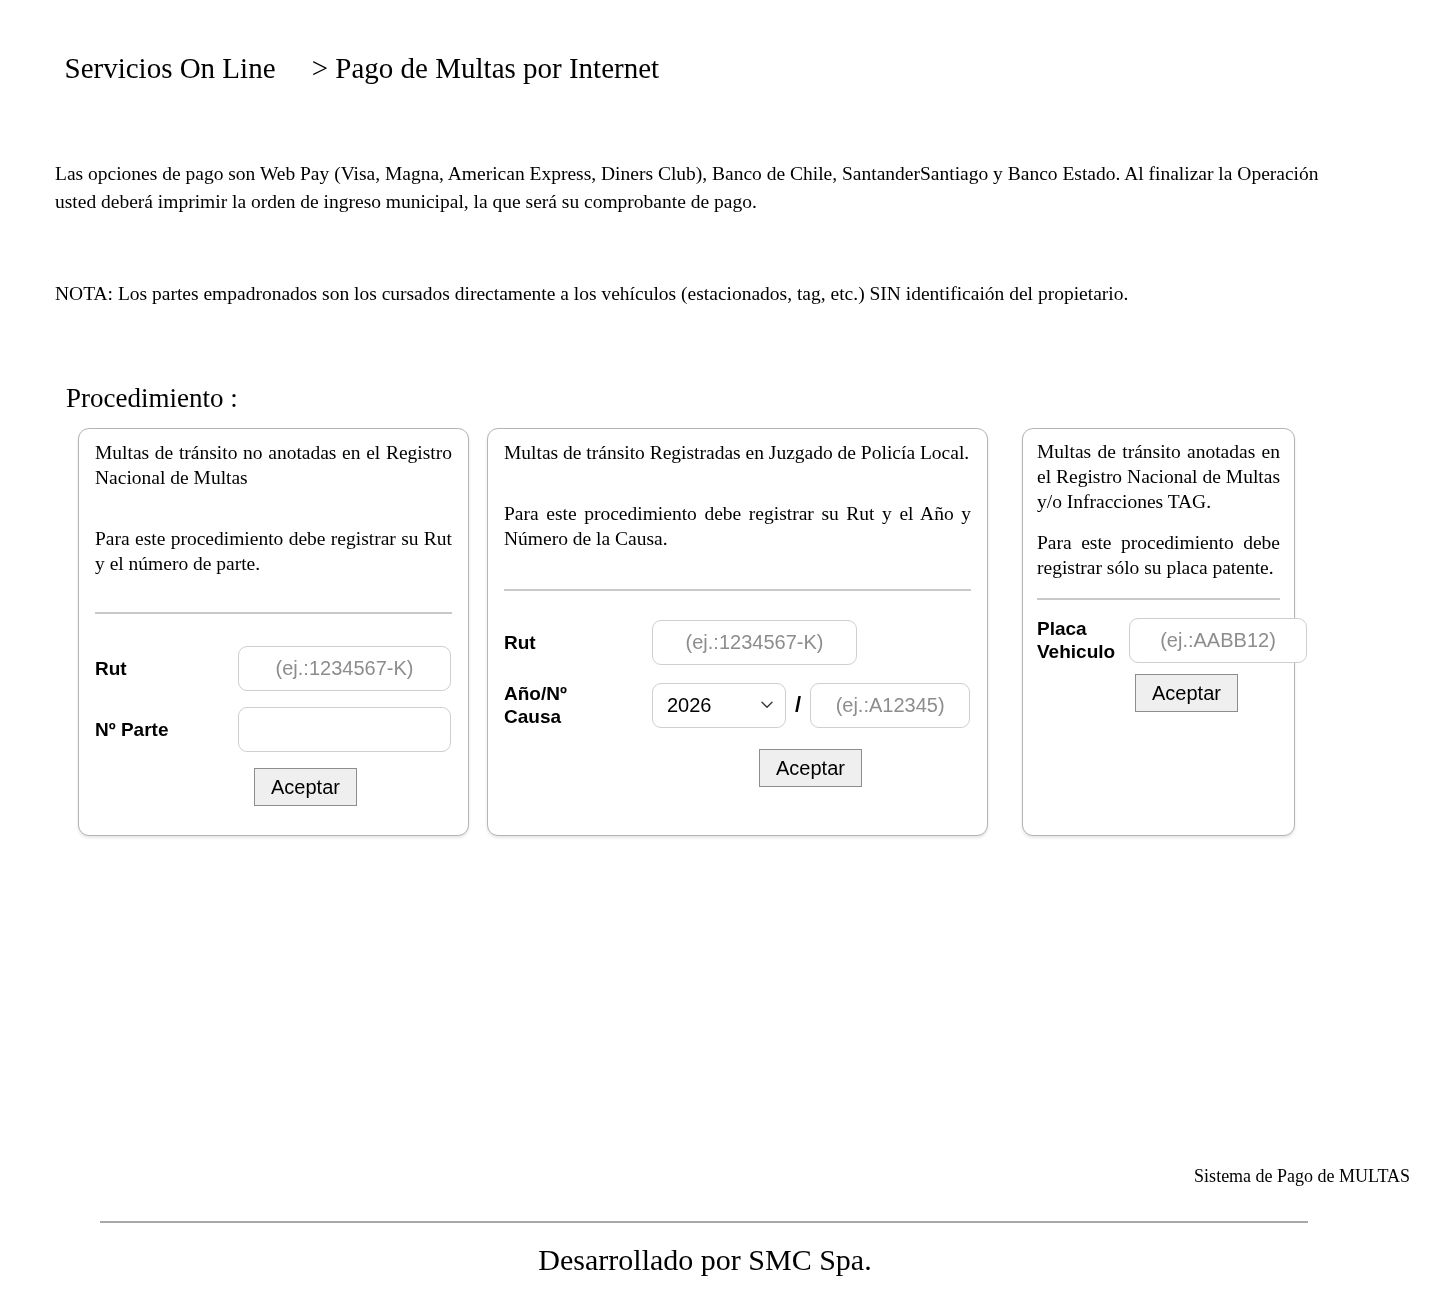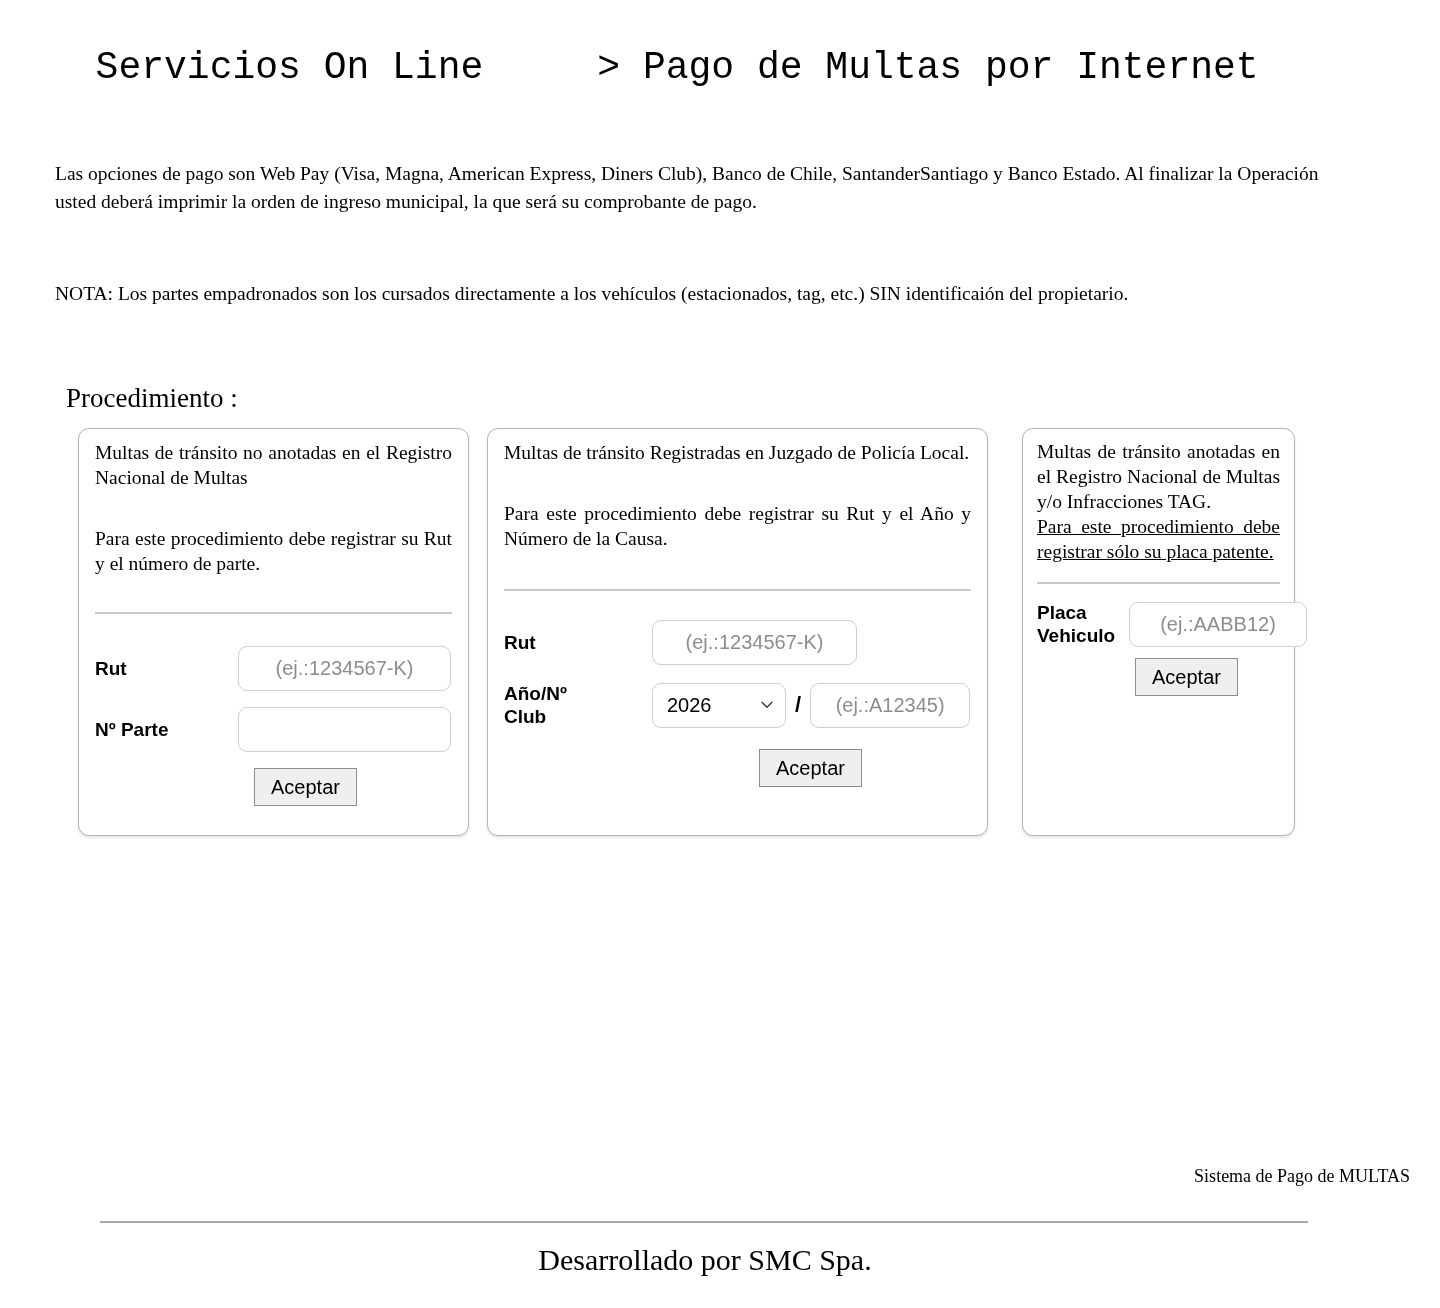--- a/index.html
+++ b/index.html
@@ -14,24 +14,24 @@
     font-family: "Liberation Serif", "DejaVu Serif", serif;
     color: #000000;
     overflow: hidden;
   }
 
   
   .page-header {
     position: absolute;
     left: 50px;
     top: 8px;
-    font-size: 38px;
+    font-size: 29px;
     line-height: 40px;
     white-space: pre;
-    font-family: Liberation Mono, monospace;
+    font-family: Liberation Serif, serif;
   }
 
   
   .intro-block {
     position: absolute;
     left: 55px;
     top: 160px;
     width: 1300px;
     font-size: 19.5px;
     line-height: 28px;
@@ -82,21 +82,21 @@
     text-align: justify;
     text-justify: inter-word;
     color: #000;
   }
   .card-1 .card-desc,
   .card-2 .card-desc { padding: 11px 16px 0 16px; }
   .card-3 .card-desc { padding: 10px 14px 0 14px; }
 
   .card-desc p { margin: 0; }
   .card-desc p.gap { margin-top: 36px; }
-  .card-3 .card-desc p.gap { margin-top: 0; text-decoration: underline; }
+  .card-3 .card-desc p.gap { margin-top: 16px; }
 
   .card-divider {
     height: 0;
     border-top: 2px solid #c9c9c9;
     margin: 0 16px;
   }
   .card-1 .card-divider { margin-top: 36px; }
   .card-2 .card-divider { margin-top: 38px; }
   .card-3 .card-divider { margin-top: 18px; margin-left: 14px; margin-right: 14px; }
 
@@ -272,21 +272,21 @@
     </div>
     <div class="card-divider"></div>
     <div class="form-area">
       <div class="form-row row-rut">
         <div class="field-label">Rut</div>
         <input class="txt-input rut" type="text" value="" placeholder="(ej.:1234567-K)" style="">
       </div>
       <div class="form-row row-causa">
         <div class="field-label label-two-line">
           <div>Año/Nº</div>
-          <div>Club</div>
+          <div>Causa</div>
         </div>
         <div class="select-wrap">
           <select class="year-select">
             <option>2026</option>
           </select>
           <svg class="select-chevron" viewBox="0 0 12 8">
             <path d="M1 1.3 L6 6.3 L11 1.3" fill="none" stroke="#333" stroke-width="1.3" stroke-linecap="round" stroke-linejoin="round"></path>
           </svg>
         </div>
         <span class="slash">/</span>

